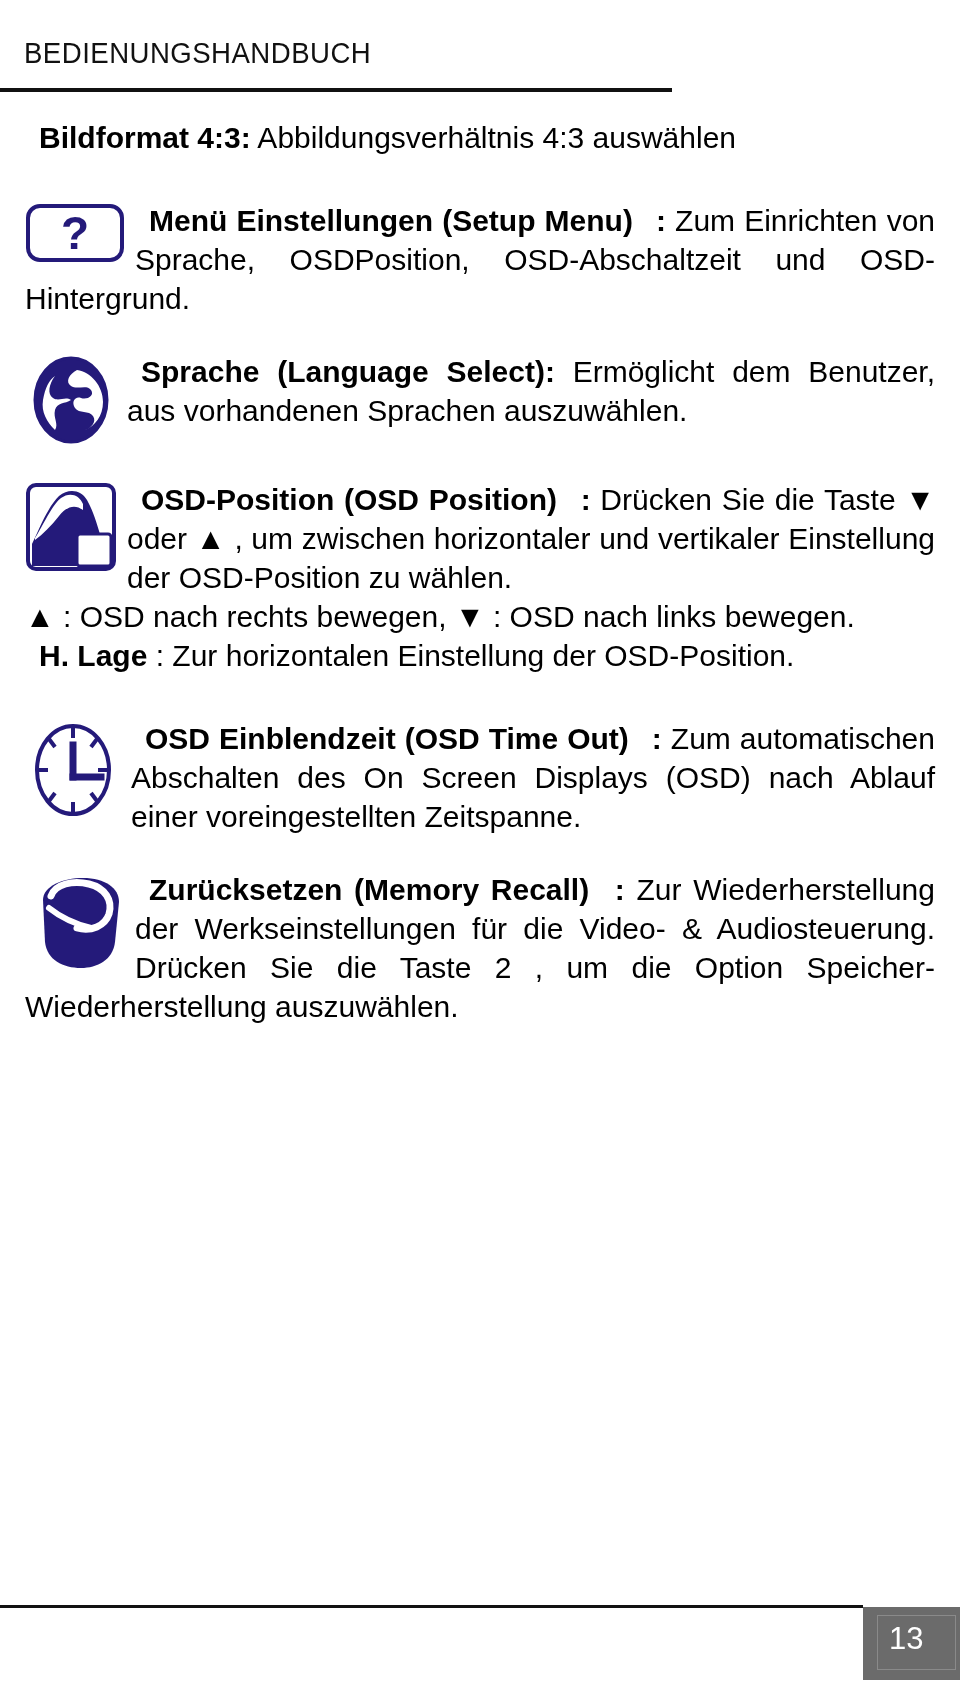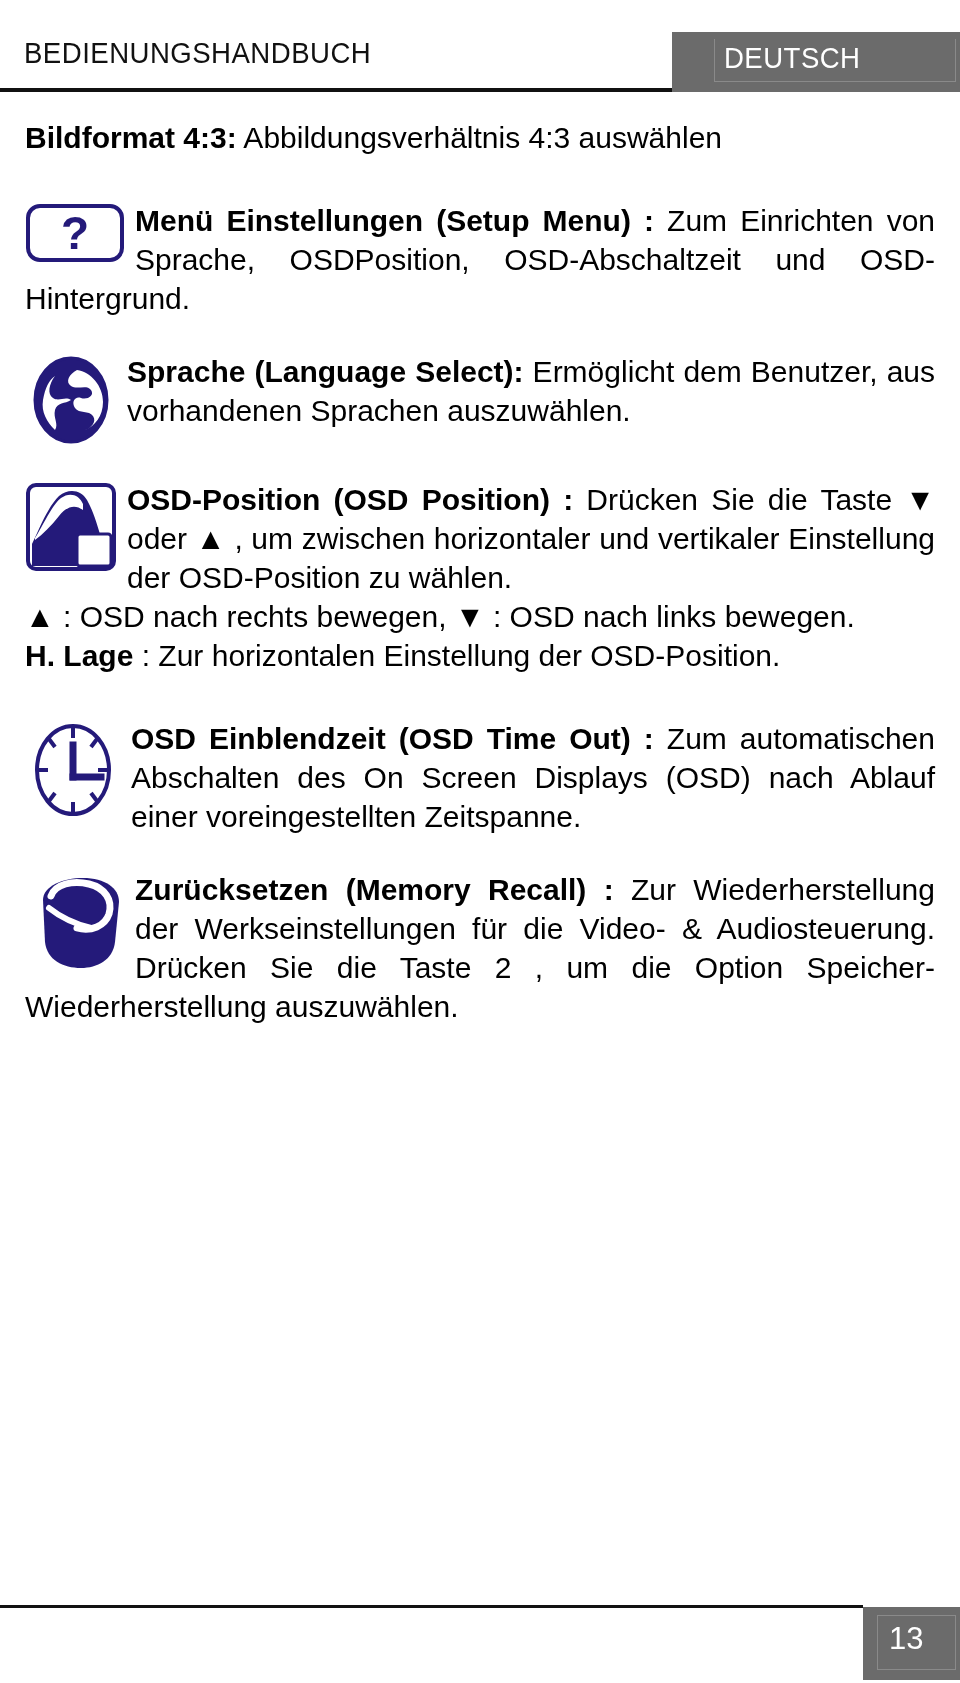--- a/index.html
+++ b/index.html
@@ -91,20 +91,21 @@
     text-align: justify;
     color: #000000;
     margin: 0;
     font-stretch: condensed;
   }
   .para.tight {
     text-align: left;
   }
   .lead {
     font-weight: bold;
+    margin-left: 14px;
   }
   .spacer-lg { height: 44px; }
   .spacer-md { height: 34px; }
 
   .icon-float {
     float: left;
     margin-right: 10px;
     margin-top: 2px;
     shape-outside: margin-box;
   }
@@ -162,24 +163,20 @@
     color: #ffffff;
     white-space: nowrap;
   }
 </style>
 </head>
 <body>
 
 <div class="page-header">
   <div class="header-title">BEDIENUNGSHANDBUCH</div>
   <div class="header-rule"></div>
-  <div class="header-lang-box">
-    <div class="header-lang-inner"></div>
-    <div class="header-lang-text">DEUTSCH</div>
-  </div>
 </div>
 
 <div class="content">
 
   <p class="para tight"><span class="lead">Bildformat 4:3:</span><span> Abbildungsverhältnis 4:3 auswählen</span></p>
 
   <div class="spacer-lg"></div>
 
   <div class="clearfix">
     <span class="icon-float">

